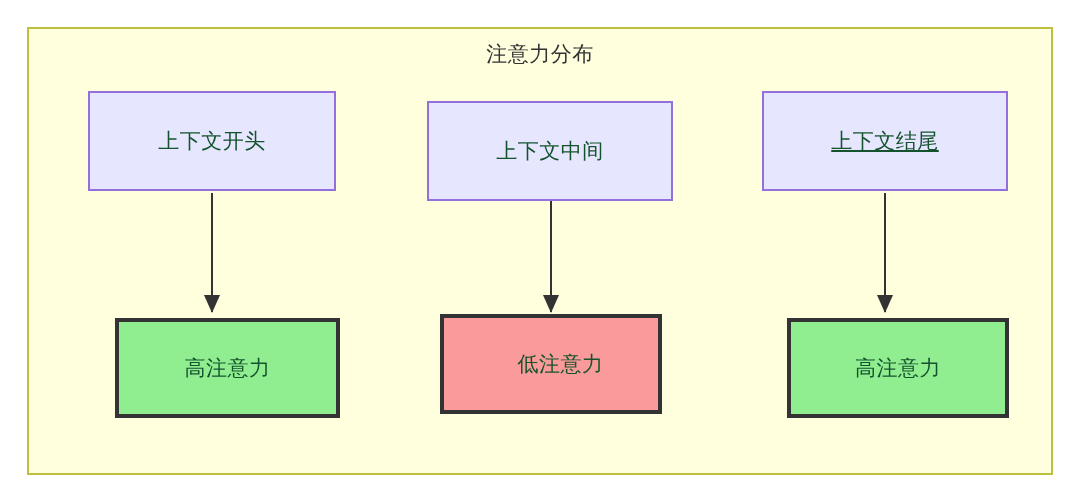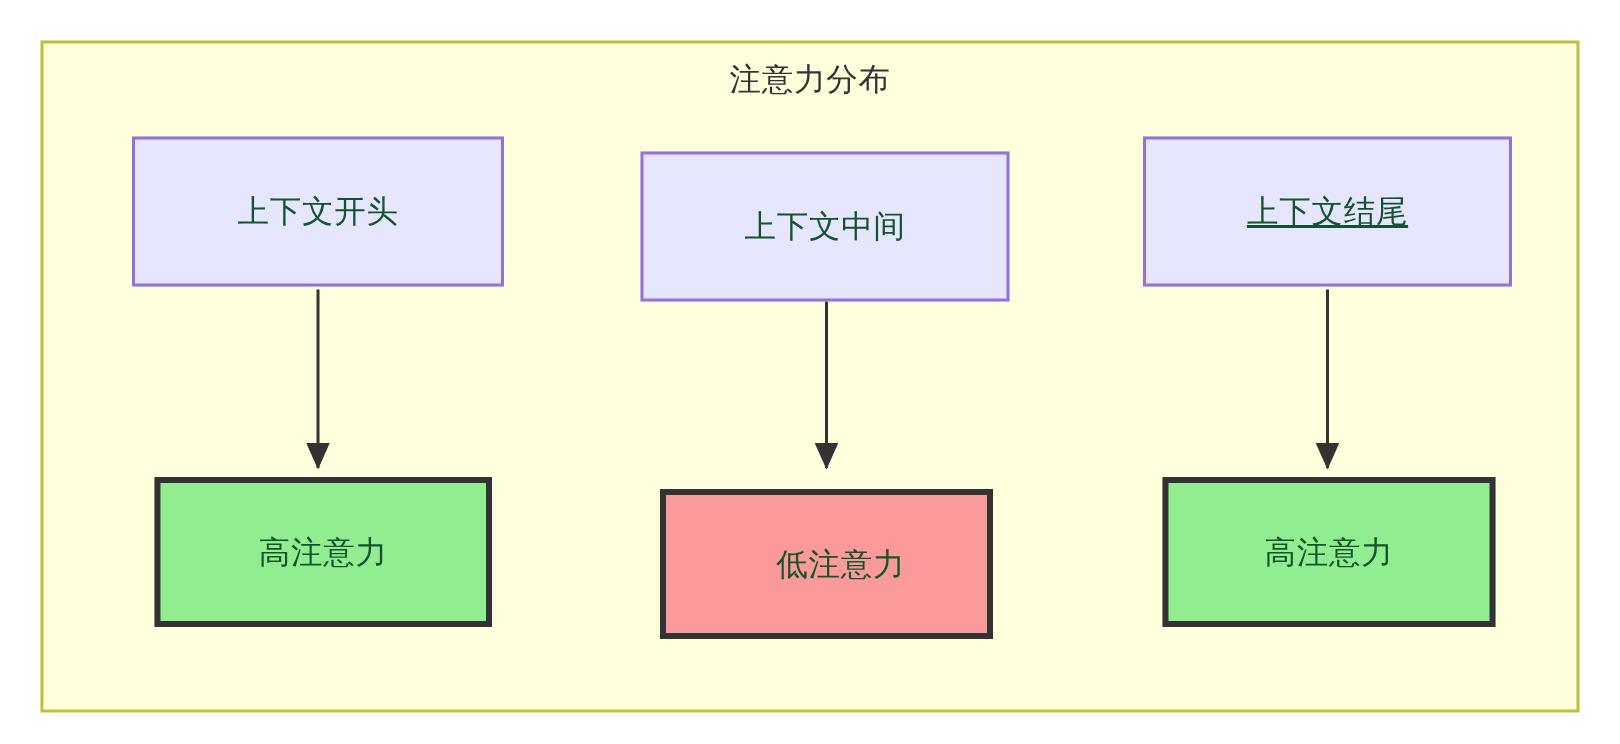--- a/index.html
+++ b/index.html
@@ -65,34 +65,35 @@
     height: 100px;
   }
 
   .node-attn {
     height: 100px;
     border: 4px solid #333333;
   }
 
   .attn-high {
     background: #90ee90;
+    margin-left: 12px;
   }
 
   .attn-low {
     background: #fa9a9a;
   }
 
   
   #ctx-start  { left: 88px;  top: 91px; width: 248px; }
   #ctx-middle { left: 427px; top: 91px; width: 246px; margin-top: 10px; }
   #ctx-end    { left: 762px; top: 91px; width: 246px; text-decoration: underline; }
 
   
   #attn-start  { left: 103px; top: 318px; width: 225px; }
-  #attn-middle { left: 440px; top: 326px; width: 222px; padding-left: 19px; }
+  #attn-middle { left: 440px; top: 314px; width: 222px; padding-left: 19px; }
   #attn-end    { left: 775px; top: 318px; width: 222px; }
 
   
   .edge-layer {
     position: absolute;
     left: 0;
     top: 0;
     width: 1080px;
     height: 496px;
     pointer-events: none;

